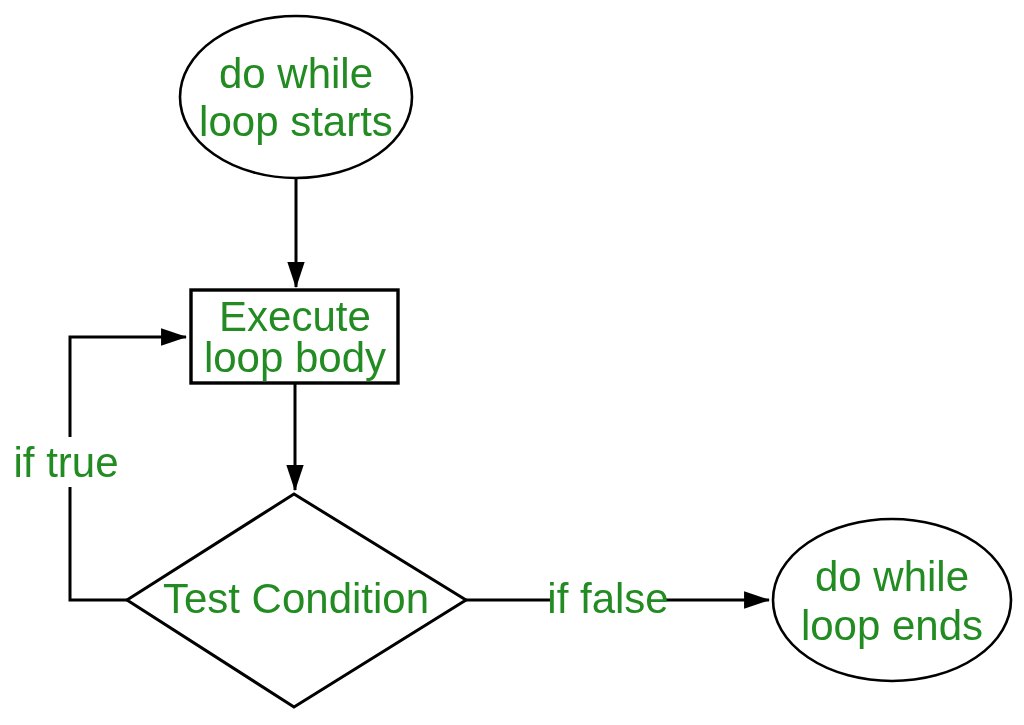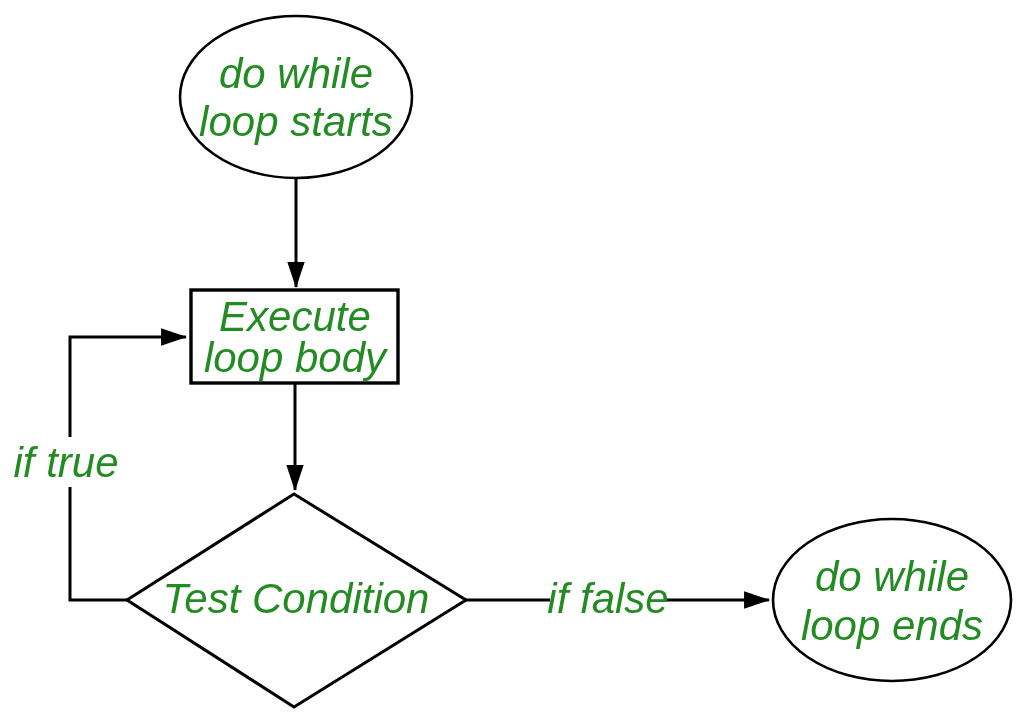--- a/index.html
+++ b/index.html
@@ -11,21 +11,20 @@
     margin: 0;
     padding: 0;
     background: var(--bg);
   }
   .canvas {
     position: relative;
     width: 1024px;
     height: 725px;
     background: var(--bg);
     overflow: hidden;
-    font-style: italic;
   }
   svg { display: block; }
   .shape {
     fill: #ffffff;
     stroke: var(--stroke-black);
   }
   .ellipse-shape { stroke-width: 2.6px; }
   .rect-shape { stroke-width: 3.4px; }
   .diamond-shape { stroke-width: 3px; }
   .connector {

